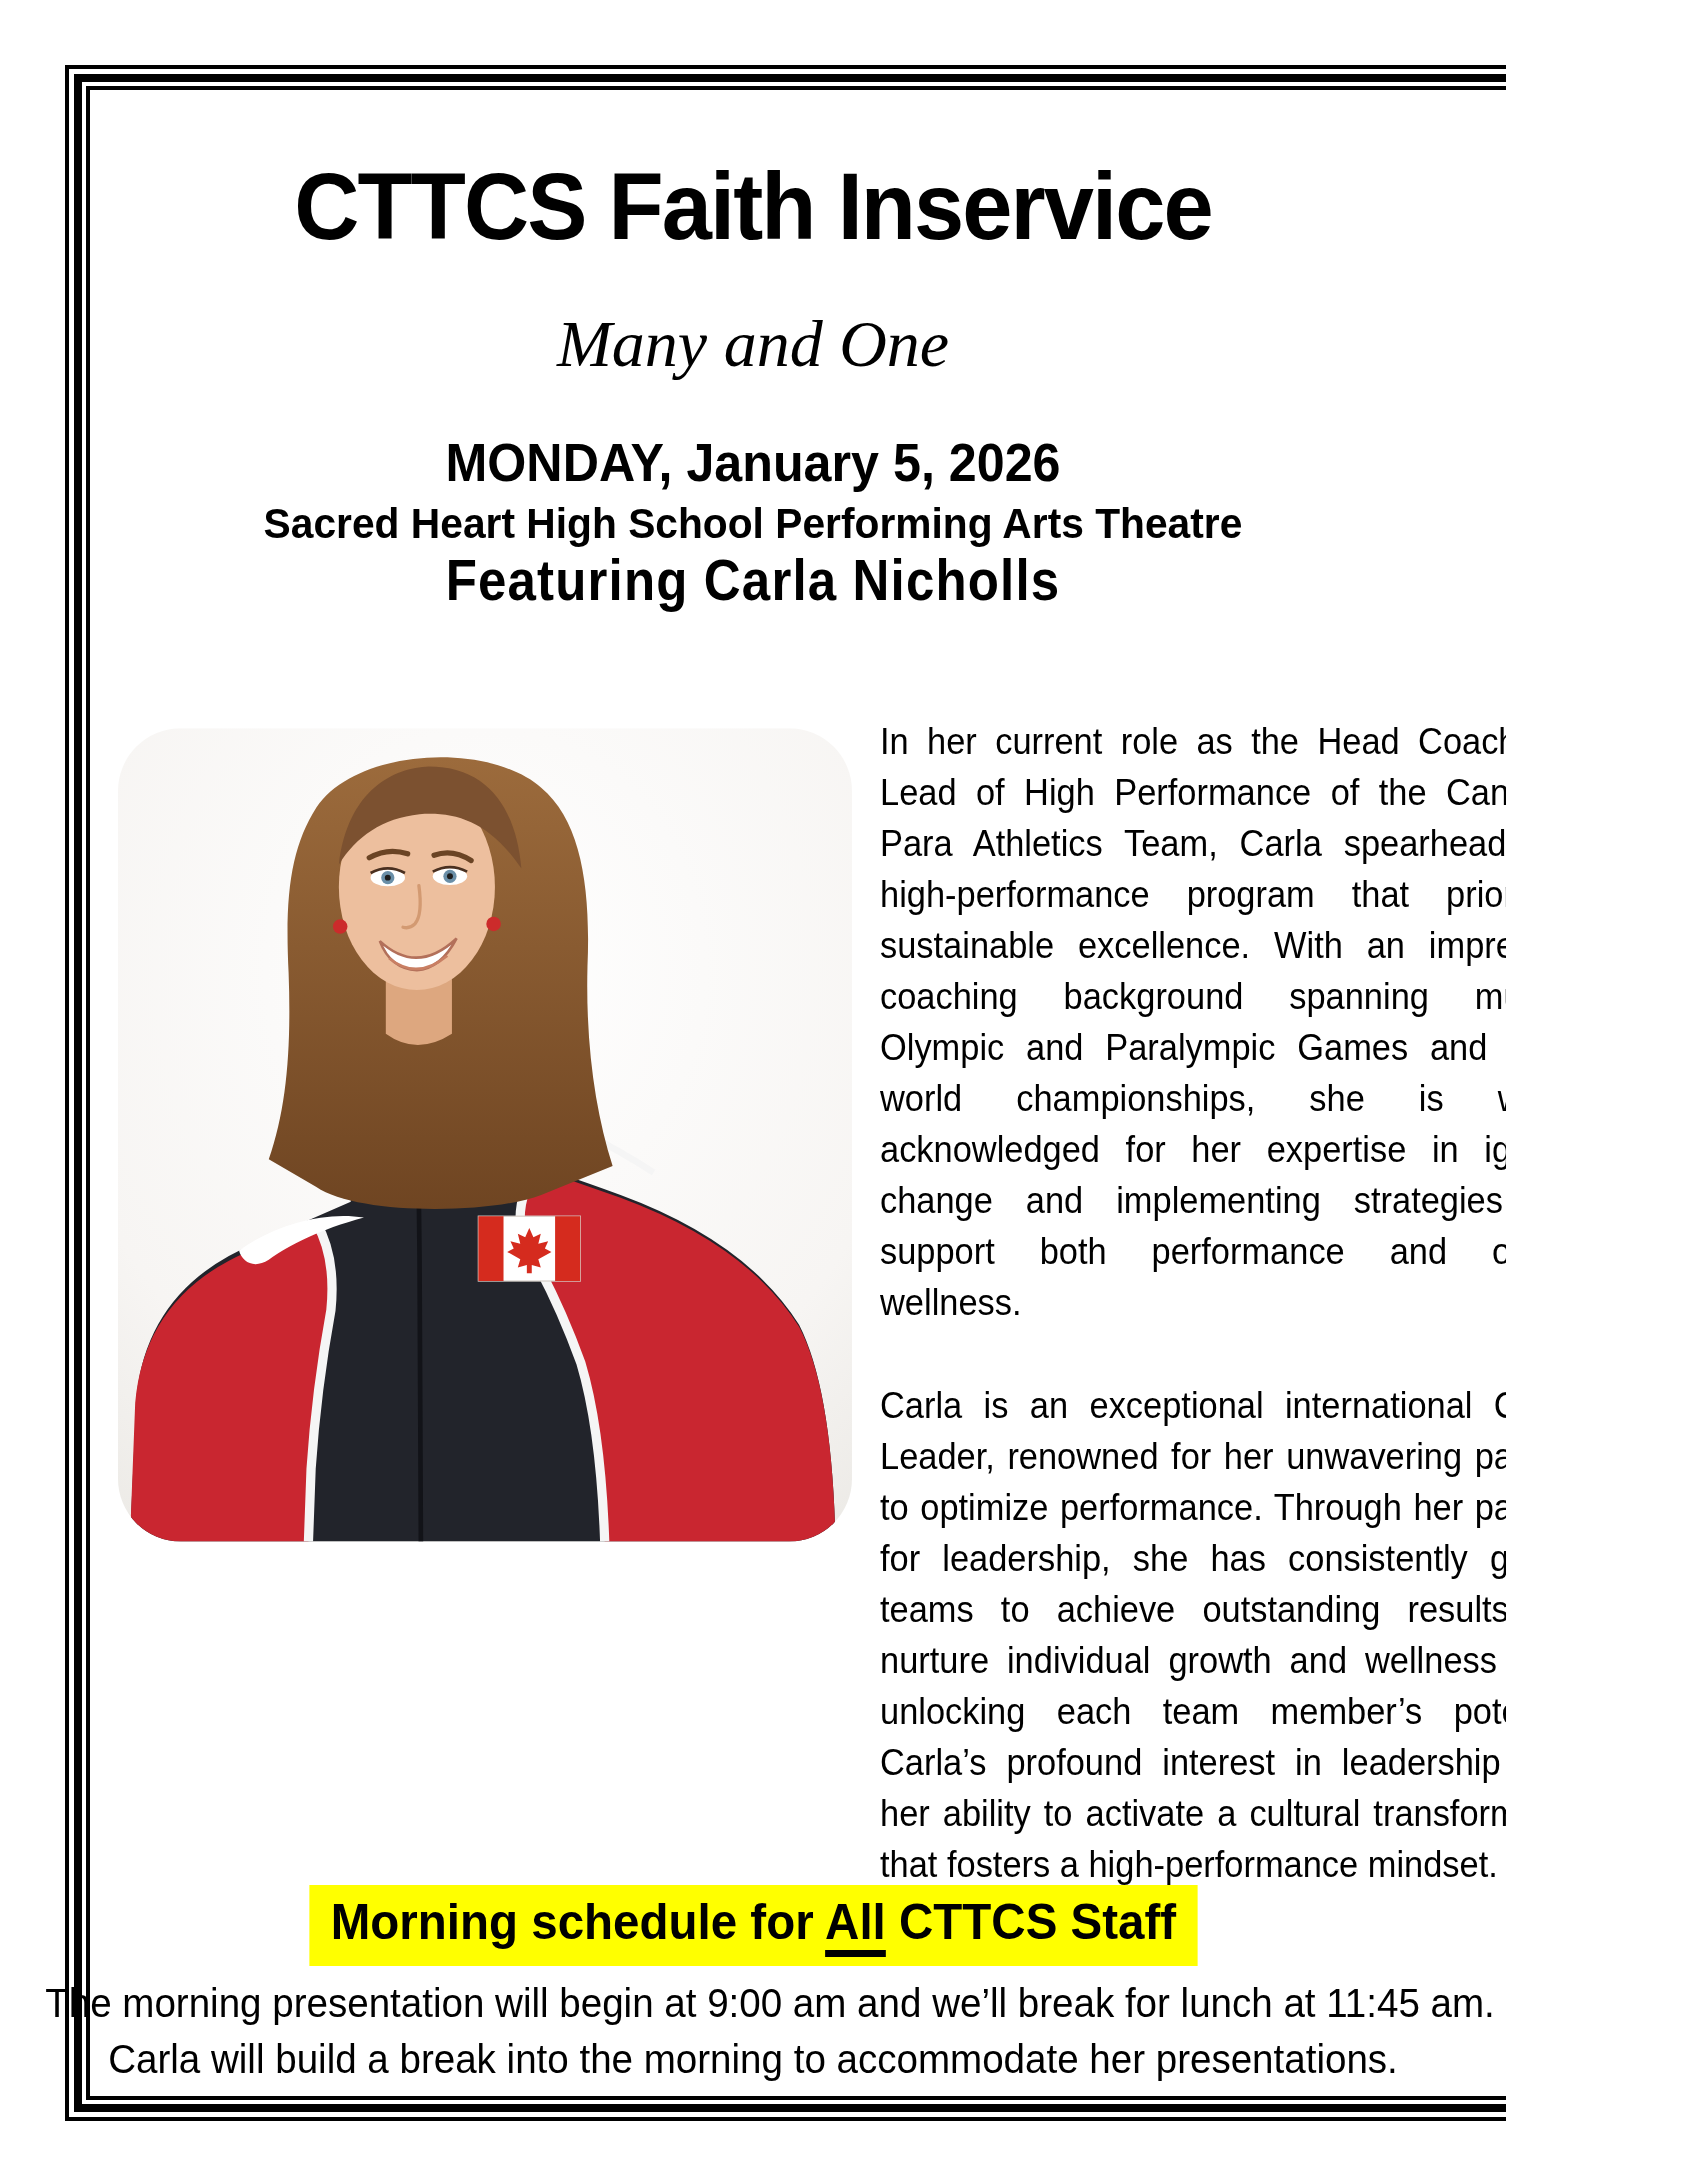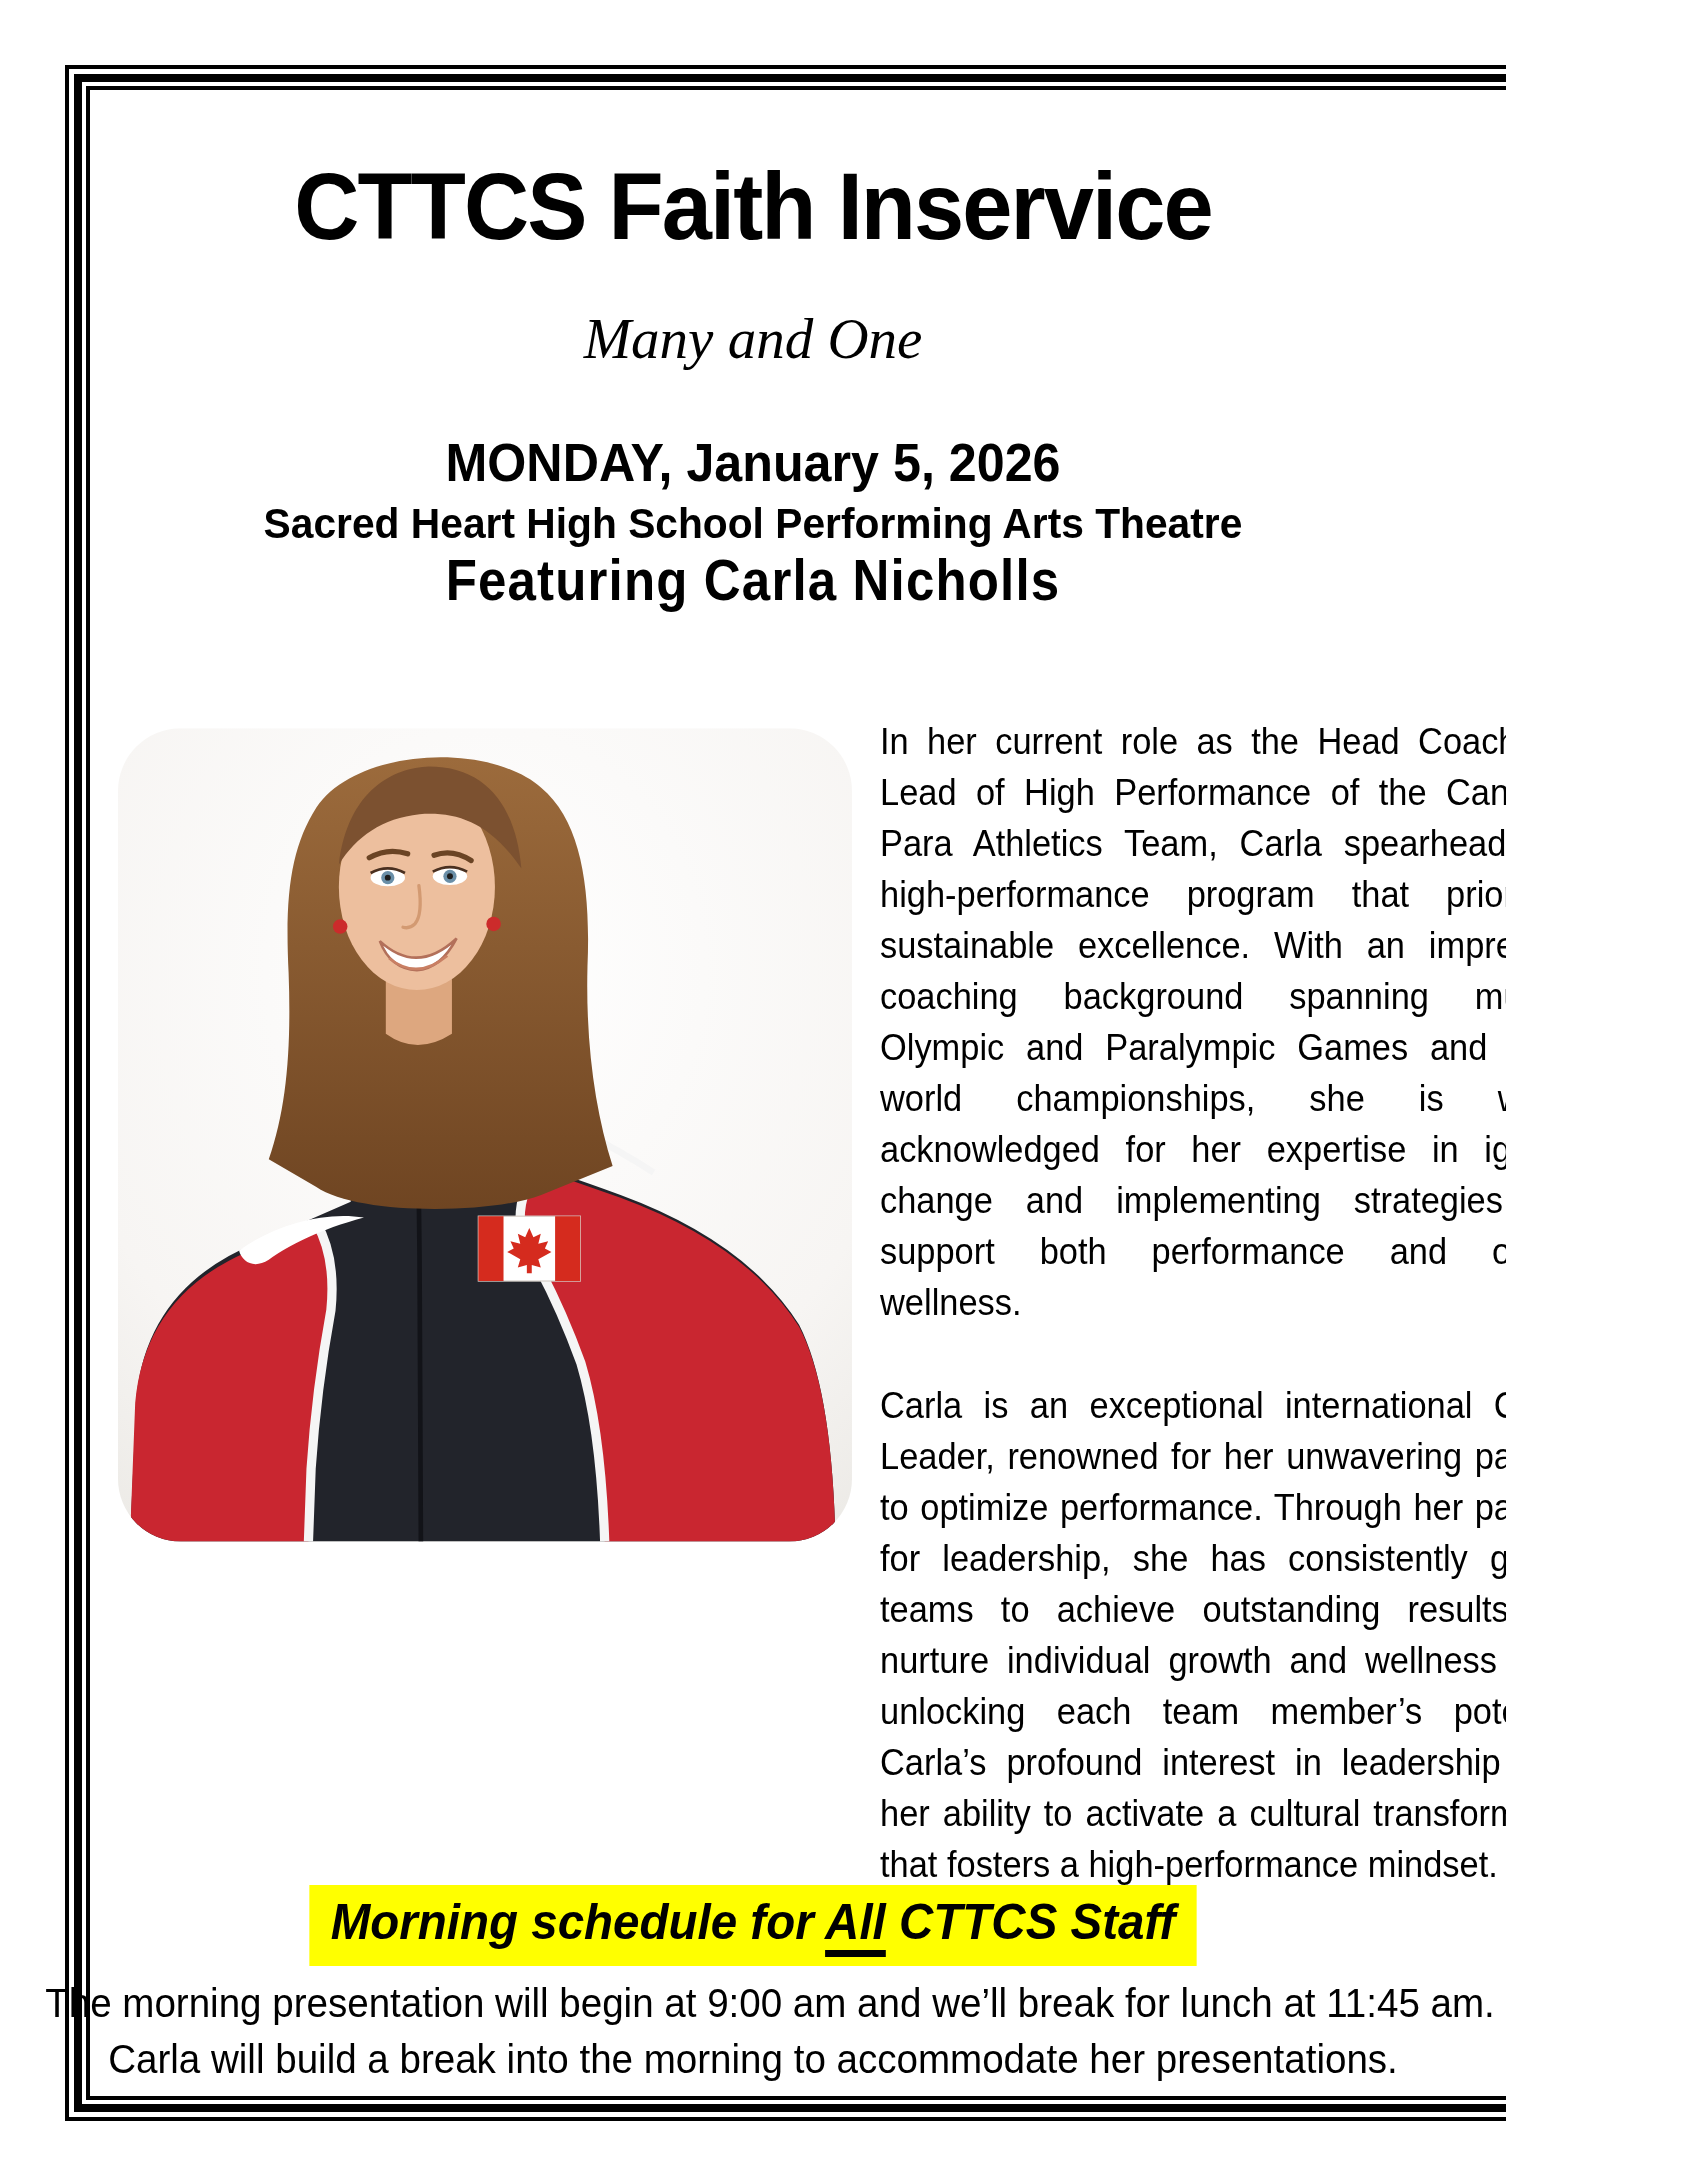--- a/index.html
+++ b/index.html
@@ -9,36 +9,36 @@
   }
   
   .frame-outer { position:absolute; left:65px; top:65px; width:1557px; height:2056px;
     border:4px solid #000; box-sizing:border-box; }
   .frame-mid { position:absolute; inset:4.6px; border:8px solid #000; }
   .frame-inner { position:absolute; inset:4px; border:4.6px solid #000; }
 
   
   .hline { position:absolute; left:0; right:0; text-align:center; white-space:nowrap; }
   .title { top:153px; font-size:94px; font-weight:bold; letter-spacing:-2px; transform:scaleX(0.96); }
-  .subtitle { top:306px; font-family:"Liberation Serif", serif; font-style:italic; font-size:57px; }
+  .subtitle { top:306px; font-family:"Liberation Serif", serif; font-style:italic; font-size:66px; }
   .date-line { top:431px; font-size:54px; font-weight:bold; transform:scaleX(0.93); }
   .venue-line { top:500px; font-size:42px; font-weight:bold; transform:scaleX(0.97); }
   .featuring-line { top:546px; font-size:58px; font-weight:bold; letter-spacing:1.3px; transform:scaleX(0.88); }
 
   
   .photo-wrap { position:absolute; left:118px; top:728px; width:734px; height:946px; }
 
   
   .bio { position:absolute; left:880px; top:716px; width:767px;
     transform:scaleX(0.93); transform-origin:left top;
     font-size:37px; line-height:51px; text-align:justify; }
   .bio p { margin:0 0 52px 0; }
 
   
-  .sched-heading { top:1885px;font-style:italic; }
+  .sched-heading { top:1885px; }
   .sched-heading .hl { display:inline-block; background:#ffff00; font-weight:bold;
     font-size:50px; padding:8px 22.5px 14.6px 22.5px; transform:scaleX(0.95); }
   .sched-heading .em { text-decoration:underline; text-decoration-thickness:6.6px; text-underline-offset:10.6px; }
   .sched-line1 { top:1980px; font-size:41px; transform:scaleX(0.94); }
   .sched-line2 { top:2036px; font-size:41px; transform:scaleX(0.94); }
 </style>
 </head>
 <body>
 
 <div class="page">

